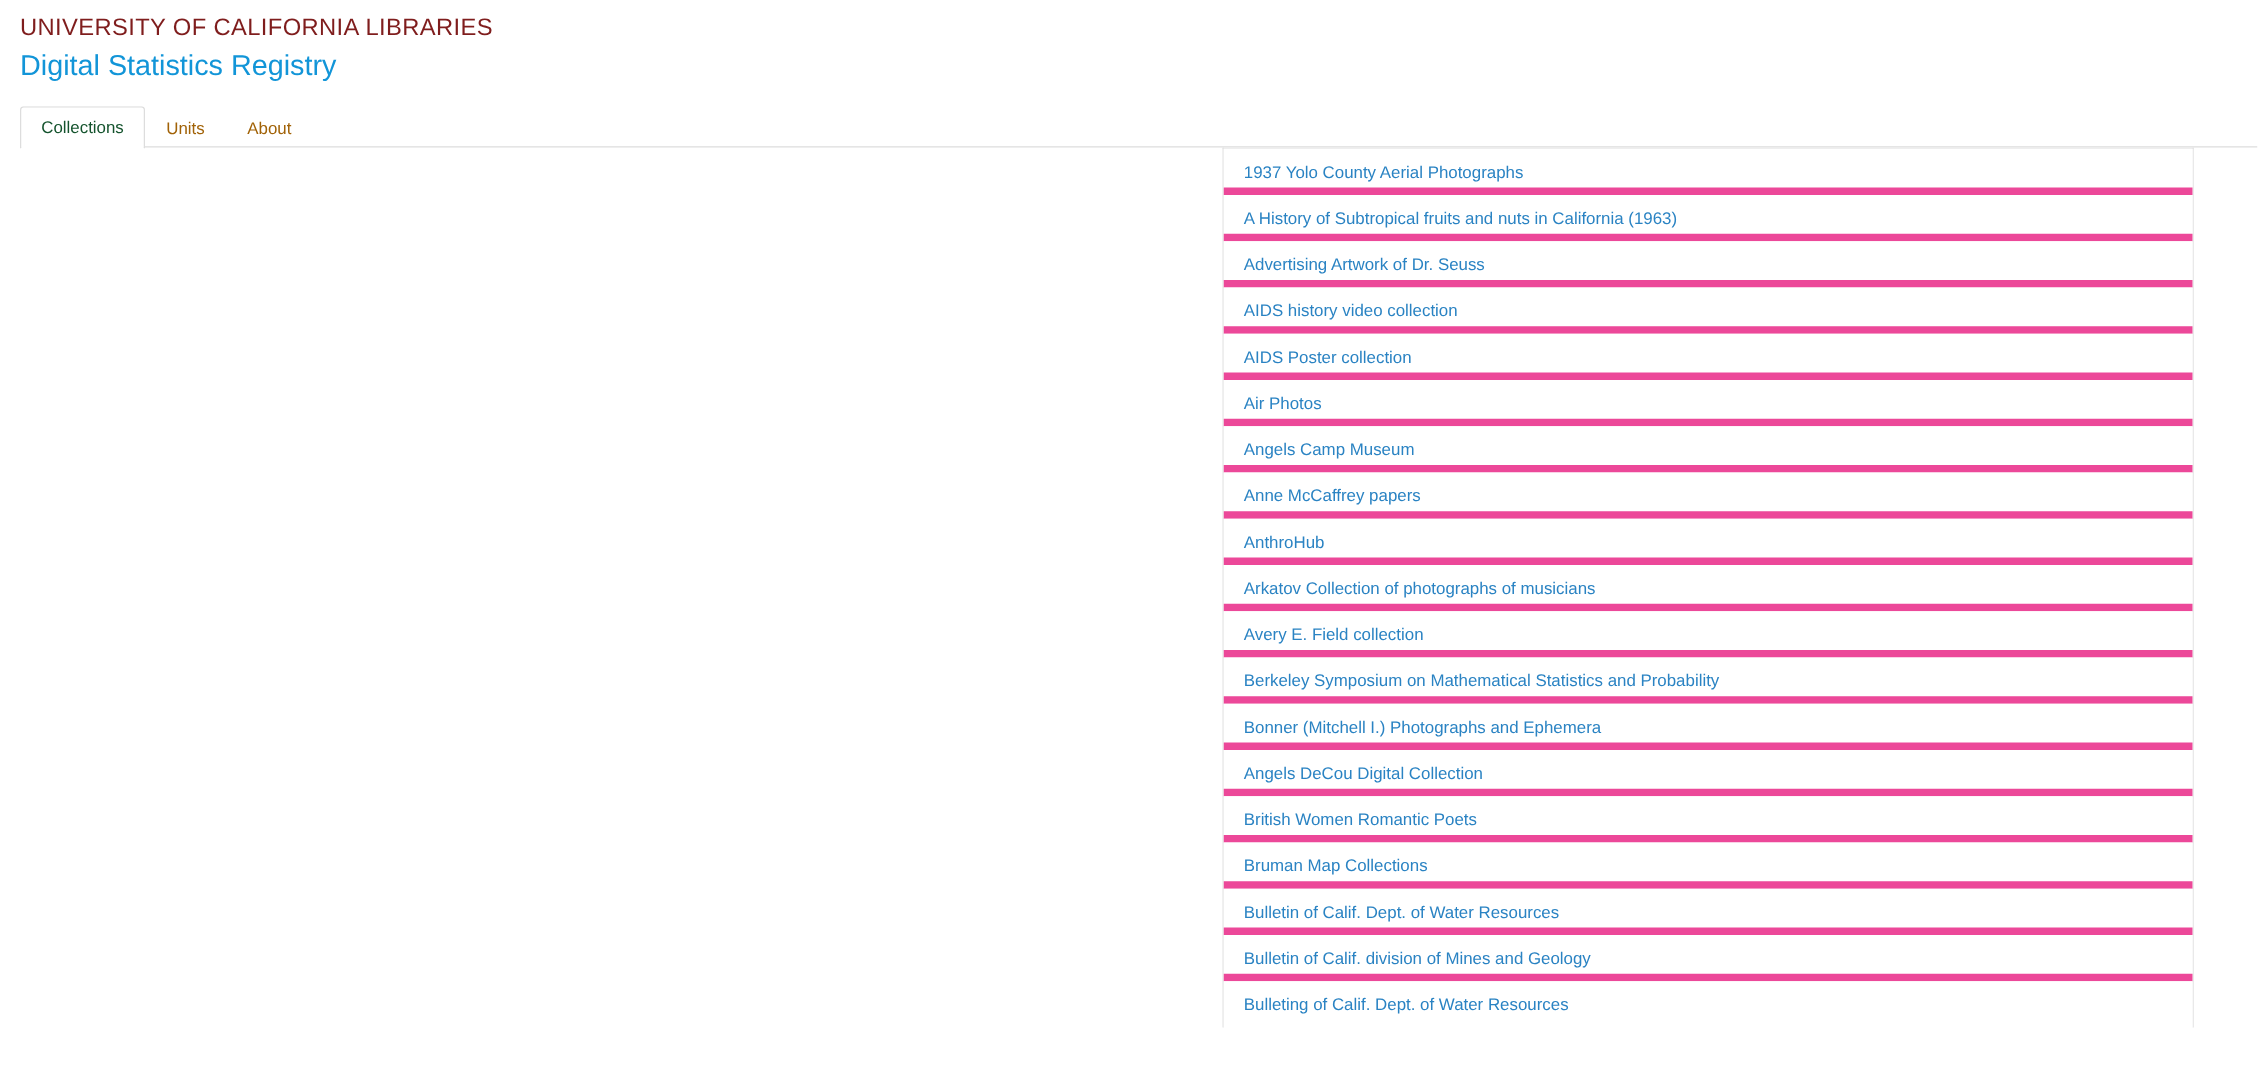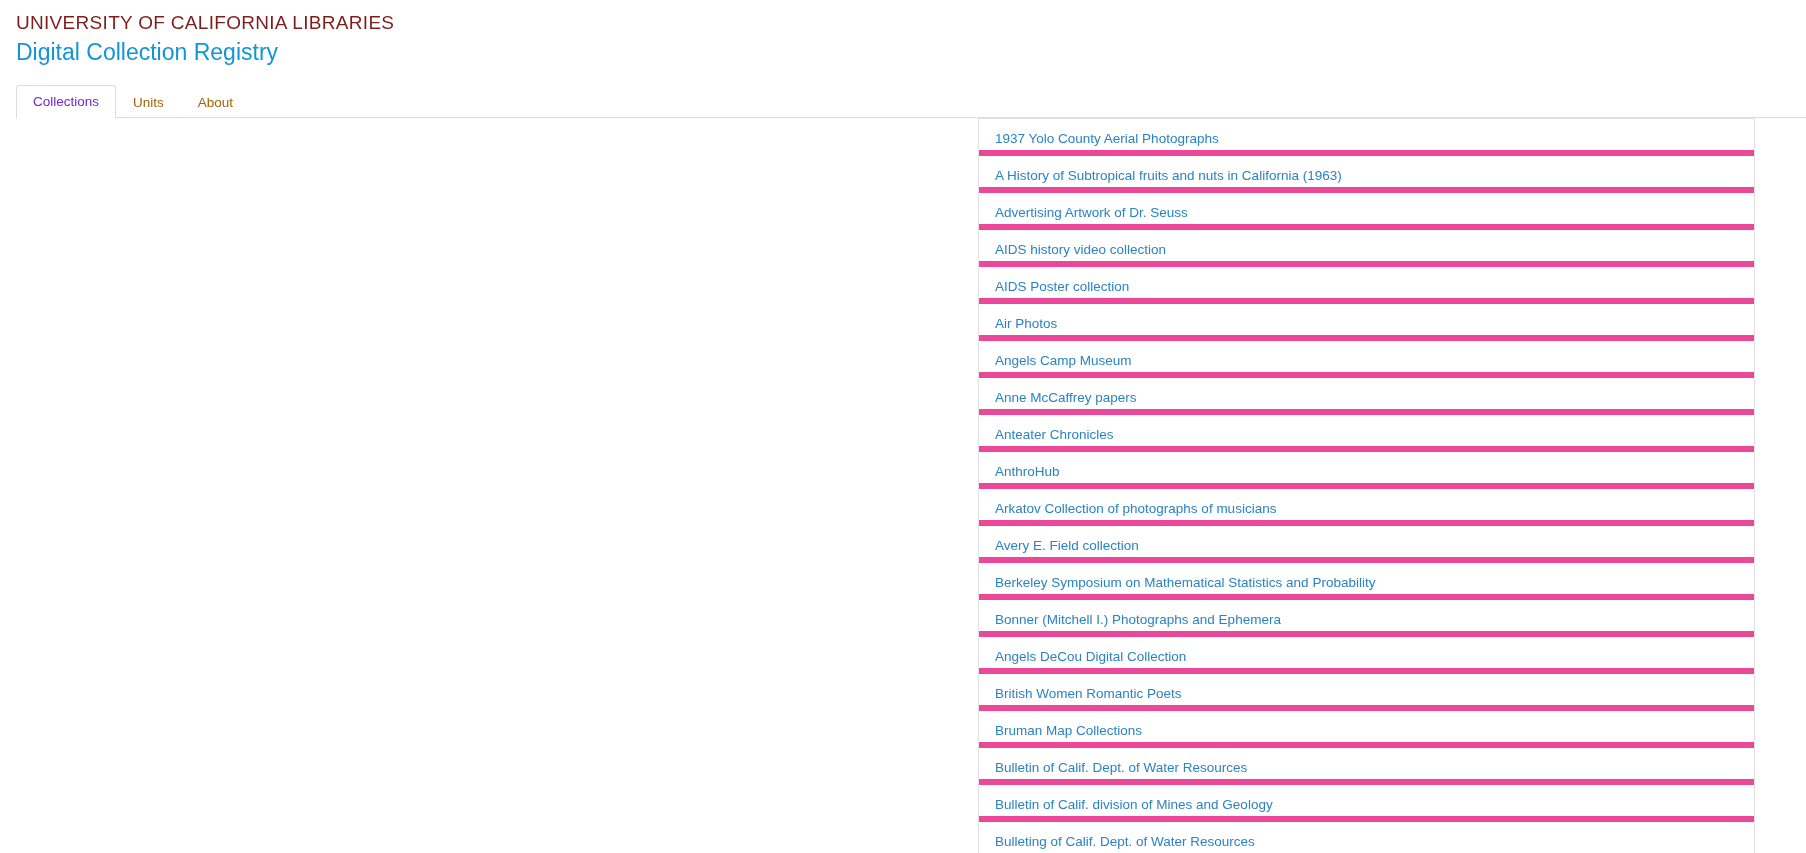--- a/index.html
+++ b/index.html
@@ -73,21 +73,21 @@
     color: #a16207;
     cursor: pointer;
     border: 1px solid transparent;
     border-bottom: none;
     background: transparent;
     position: relative;
     top: 1px;
     white-space: nowrap;
   }
   .tab.active {
-    color: #6d28d9;
+    color: #14532d;
     background: #ffffff;
     border: 1px solid #dddddd;
     border-bottom: 1px solid #ffffff;
     border-radius: 3px 3px 0 0;
   }
 
   
   .content {
     position: relative;
   }
@@ -127,21 +127,21 @@
     color: #2a83c3;
     text-decoration: none;
     white-space: nowrap;
   }
 </style>
 </head>
 <body>
 
 <div class="masthead">
   <h1 class="masthead-title">UNIVERSITY OF CALIFORNIA LIBRARIES</h1>
-  <div class="masthead-subtitle">Digital Collection Registry</div>
+  <div class="masthead-subtitle">Digital Statistics Registry</div>
 </div>
 
 <div class="tabs-wrap">
   <div class="tabs-rule"></div>
   <ul class="tabs" id="tabs-list">
       <li class="tab active">Collections</li>
       <li class="tab">Units</li>
       <li class="tab">About</li>
     </ul>
 </div>
@@ -150,21 +150,20 @@
   <div class="left-pane"></div>
   <div class="collection-list" id="collection-list">
       <div class="collection-row"><a class="collection-link" href="#">1937 Yolo County Aerial Photographs</a></div>
       <div class="collection-row"><a class="collection-link" href="#">A History of Subtropical fruits and nuts in California (1963)</a></div>
       <div class="collection-row"><a class="collection-link" href="#">Advertising Artwork of Dr. Seuss</a></div>
       <div class="collection-row"><a class="collection-link" href="#">AIDS history video collection</a></div>
       <div class="collection-row"><a class="collection-link" href="#">AIDS Poster collection</a></div>
       <div class="collection-row"><a class="collection-link" href="#">Air Photos</a></div>
       <div class="collection-row"><a class="collection-link" href="#">Angels Camp Museum</a></div>
       <div class="collection-row"><a class="collection-link" href="#">Anne McCaffrey papers</a></div>
-      <div class="collection-row"><a class="collection-link" href="#">Anteater Chronicles</a></div>
       <div class="collection-row"><a class="collection-link" href="#">AnthroHub</a></div>
       <div class="collection-row"><a class="collection-link" href="#">Arkatov Collection of photographs of musicians</a></div>
       <div class="collection-row"><a class="collection-link" href="#">Avery E. Field collection</a></div>
       <div class="collection-row"><a class="collection-link" href="#">Berkeley Symposium on Mathematical Statistics and Probability</a></div>
       <div class="collection-row"><a class="collection-link" href="#">Bonner (Mitchell I.) Photographs and Ephemera</a></div>
       <div class="collection-row"><a class="collection-link" href="#">Angels DeCou Digital Collection</a></div>
       <div class="collection-row"><a class="collection-link" href="#">British Women Romantic Poets</a></div>
       <div class="collection-row"><a class="collection-link" href="#">Bruman Map Collections</a></div>
       <div class="collection-row"><a class="collection-link" href="#">Bulletin of Calif. Dept. of Water Resources</a></div>
       <div class="collection-row"><a class="collection-link" href="#">Bulletin of Calif. division of Mines and Geology</a></div>

